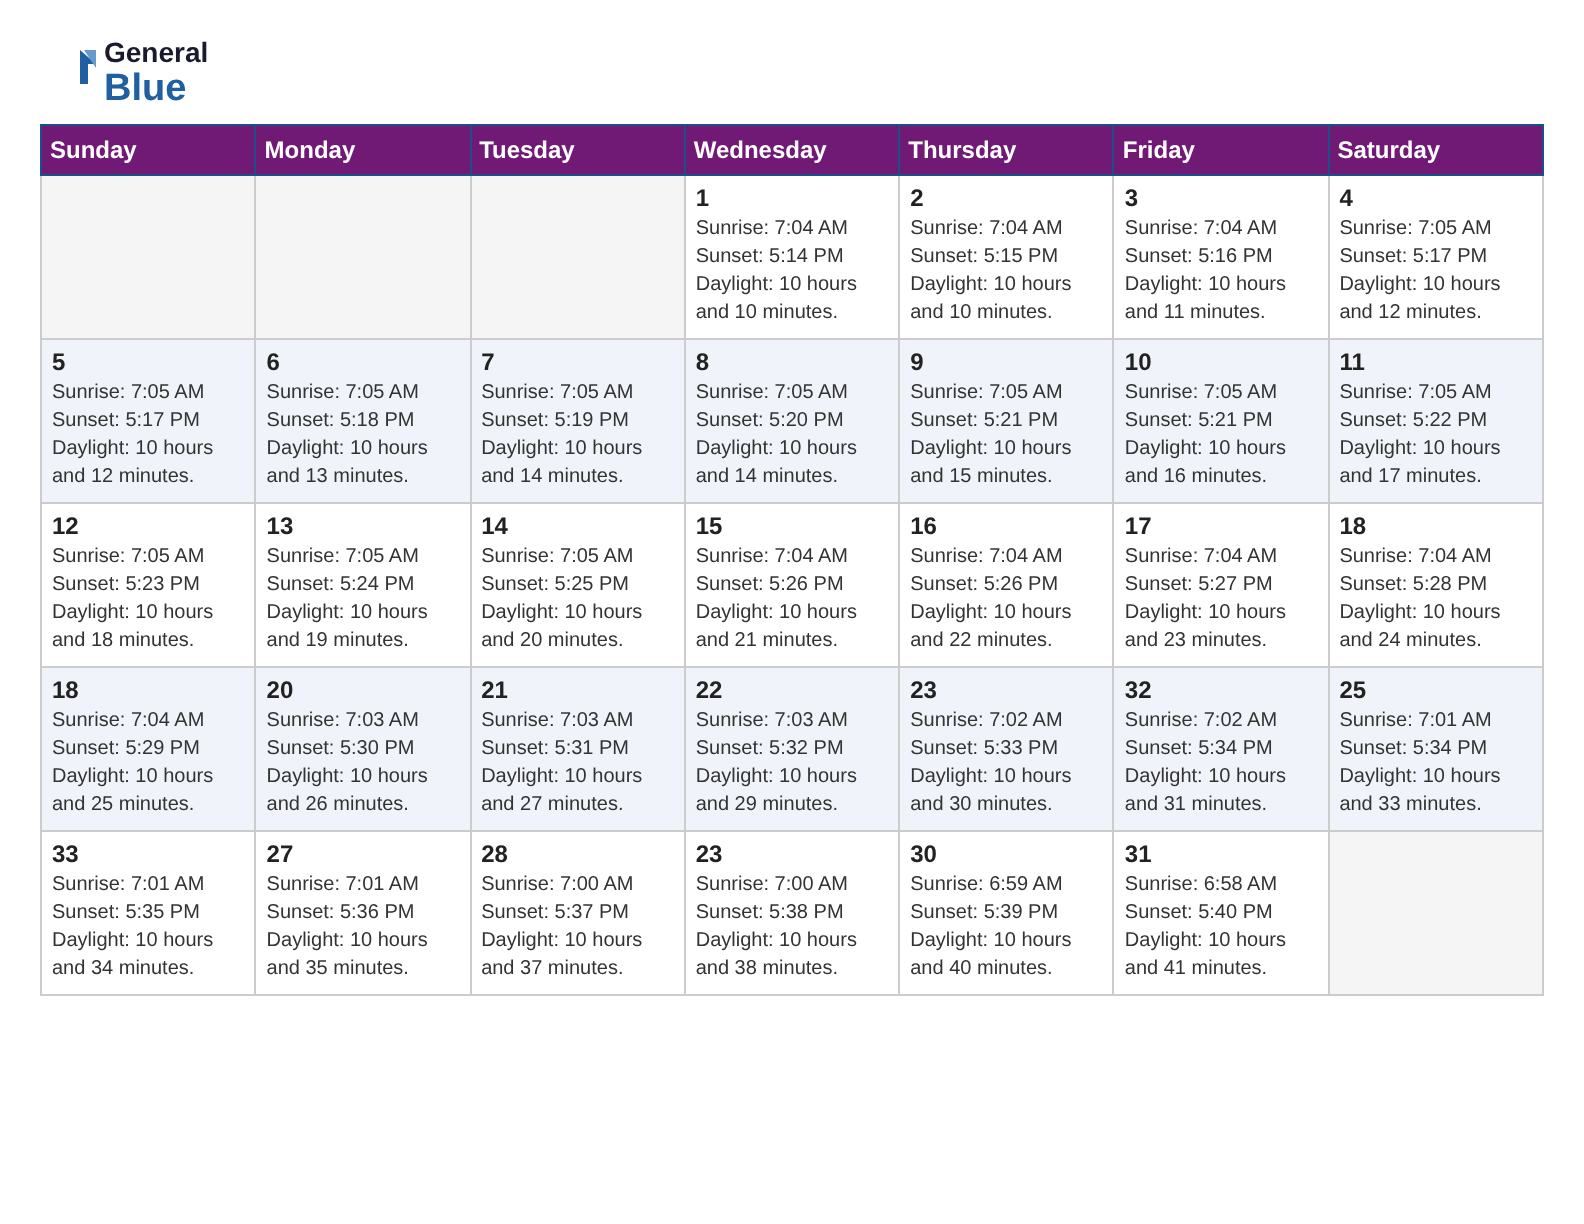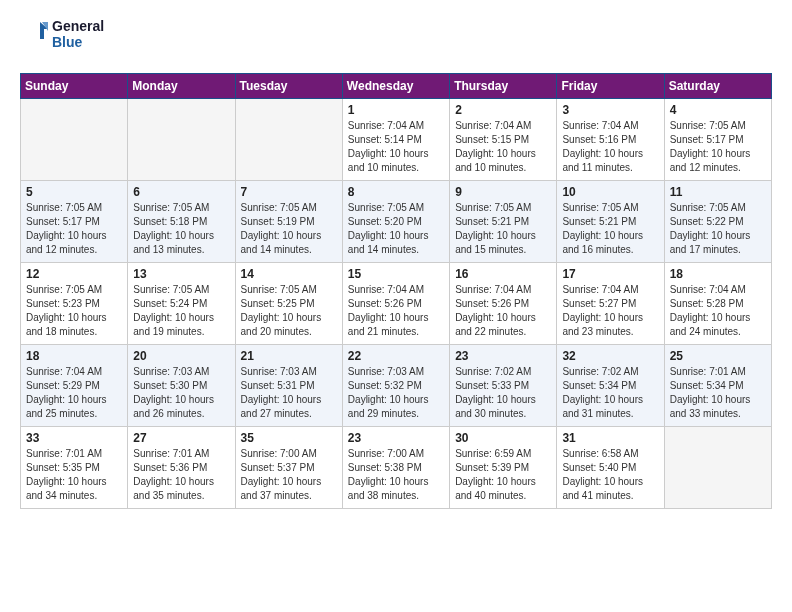--- a/index.html
+++ b/index.html
@@ -13,21 +13,21 @@
     .page {
       width: 792px;
       height: 612px;
       background: #fff;
       padding: 18px 20px 10px 20px;
     }
     .header {
       display: flex;
       justify-content: space-between;
       align-items: flex-end;
-      margin-bottom: 23px;
+      margin-bottom: 6px;
     }
     .logo {
       display: flex;
       align-items: center;
     }
     .title-area {
       text-align: right;
     }
     .month-title {
       font-size: 30px;
@@ -89,21 +89,21 @@
   <div class="header">
     <div class="logo">
 <div style="line-height:1.15;">
   <div style="display:flex;align-items:center;gap:2px;">
     <svg width="30" height="30" viewBox="0 0 30 30">
       <polygon points="20,3 28,10 24,10 24,20 20,20" fill="#2060a0"></polygon>
       <polygon points="22,3 28,3 28,12" fill="#6699cc"></polygon>
     </svg>
     <div>
       <div style="font-size:14px;font-weight:bold;color:#1a1a2e;">General</div>
-      <div style="font-size:14px;font-weight:bold;color:#2060a0;">Blue</div>
+      <div style="font-size:19px;font-weight:bold;color:#2060a0;">Blue</div>
     </div>
   </div>
 </div>
 </div>
     <div class="title-area">
       <div class="month-title"></div>
       <div class="location"></div>
     </div>
   </div>
 
@@ -315,21 +315,21 @@
 and 34 minutes.</div>
           </td>
           <td>
             <span class="day-num">27</span>
             <div class="day-info" style="white-space: pre-line;">Sunrise: 7:01 AM
 Sunset: 5:36 PM
 Daylight: 10 hours
 and 35 minutes.</div>
           </td>
           <td>
-            <span class="day-num">35</span>
+            <span class="day-num">28</span>
             <div class="day-info" style="white-space: pre-line;">Sunrise: 7:00 AM
 Sunset: 5:37 PM
 Daylight: 10 hours
 and 37 minutes.</div>
           </td>
           <td>
             <span class="day-num">23</span>
             <div class="day-info" style="white-space: pre-line;">Sunrise: 7:00 AM
 Sunset: 5:38 PM
 Daylight: 10 hours

